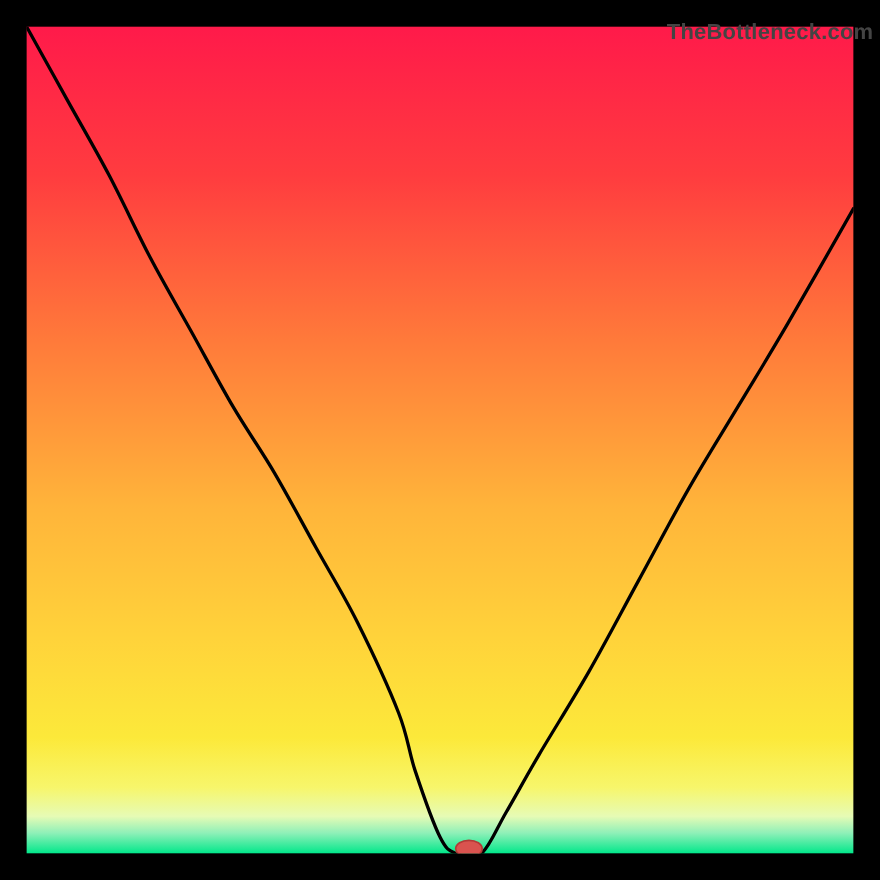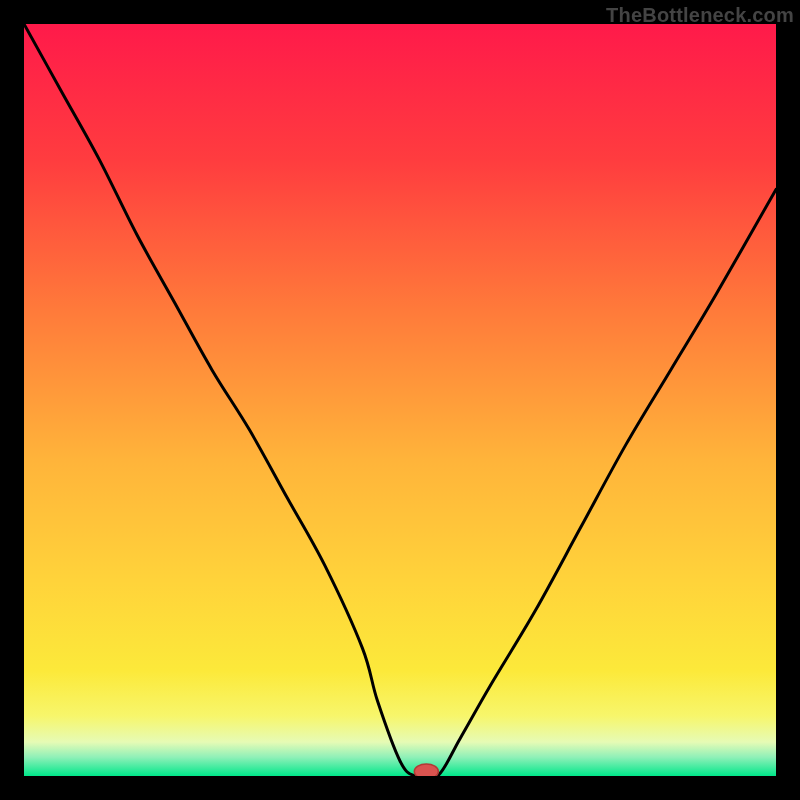--- a/index.html
+++ b/index.html
@@ -12,21 +12,21 @@
     overflow: hidden;
   }
   .stage {
     position: relative;
     width: 800px;
     height: 800px;
     background: #000;
   }
   .watermark {
     position: absolute;
-    top: 4px;
+    top: 18px;
     right: 6px;
     color: #444;
     font-size: 20px;
     font-weight: 600;
     letter-spacing: 0.2px;
     z-index: 10;
   }
   .plot {
     position: absolute;
     left: 24px;

